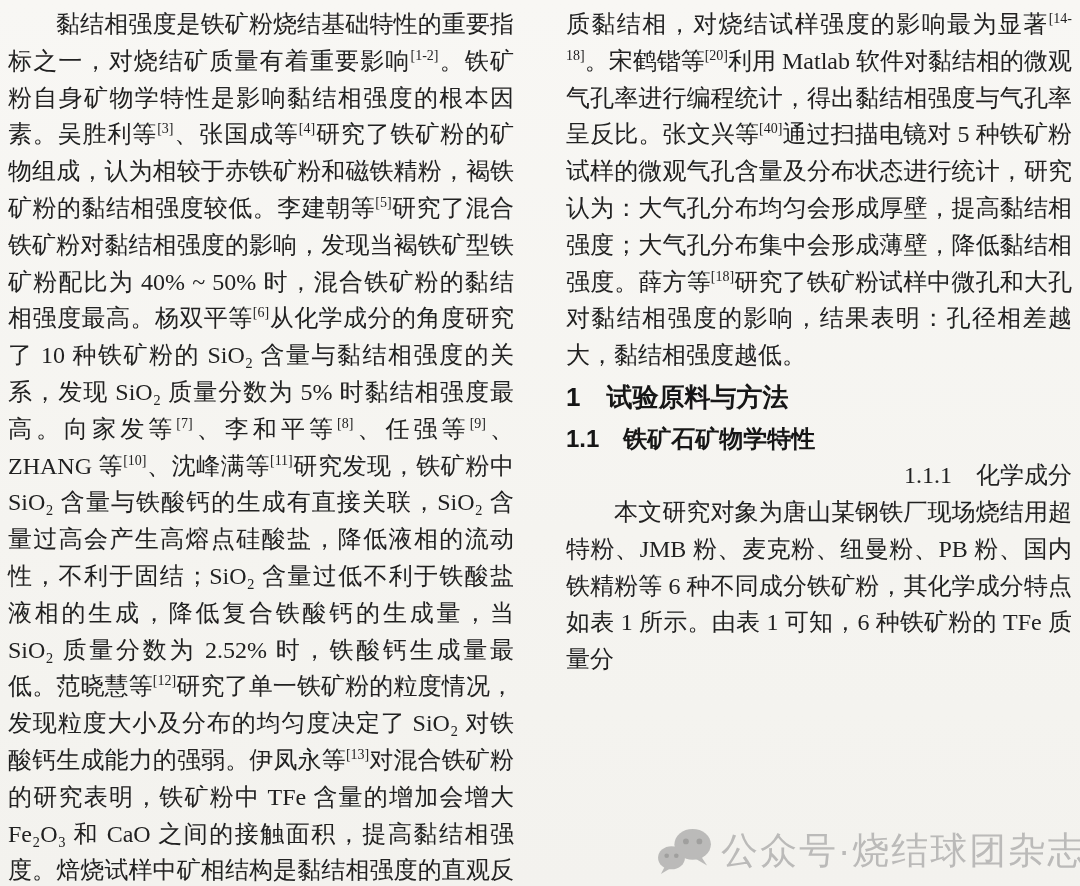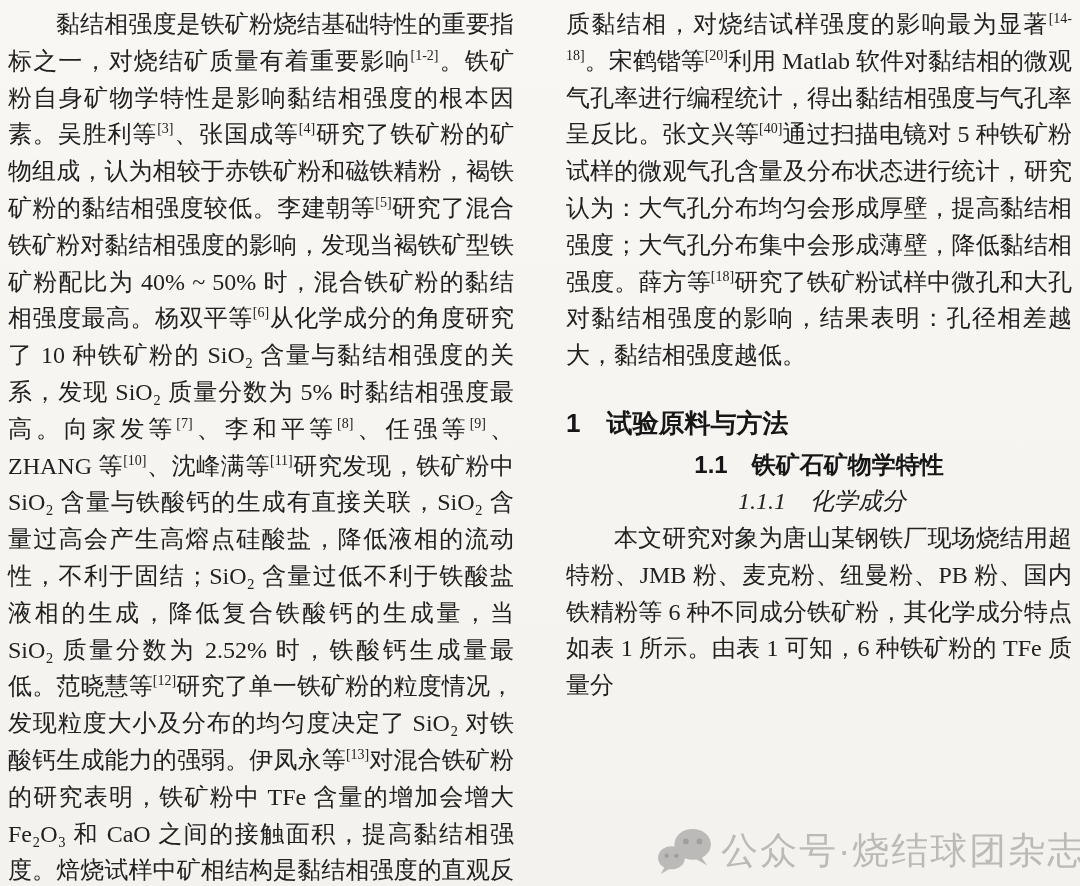--- a/index.html
+++ b/index.html
@@ -34,40 +34,39 @@
     font-size:14px;
     line-height:0;
     vertical-align:super;
     letter-spacing:0;
   }
   .h1{
     font-family:"Liberation Sans","DejaVu Sans",sans-serif;
     font-weight:700;
     font-size:26px;
     line-height:34px;
-    margin:32px 0 10px 0;
+    margin:6px 0 10px 0;
     text-align:left;
     color:#161616;
   }
   .h2{
     font-family:"Liberation Sans","DejaVu Sans",sans-serif;
     font-weight:700;
     font-size:24px;
     line-height:30px;
     margin:8px 0 6px 0;
-    text-align:center;
+    text-align:left;
     color:#161616;
   }
   .h3{
-    font-style:italic;
     font-weight:400;
     font-size:24px;
     line-height:30px;
     margin:4px 0 4px 6px;
-    text-align:center;
+    text-align:right;
     color:#222222;
   }
   .watermark{
     position:absolute;
     left:655px;
     top:826px;
     display:flex;
     align-items:center;
     gap:8px;
     opacity:0.55;

